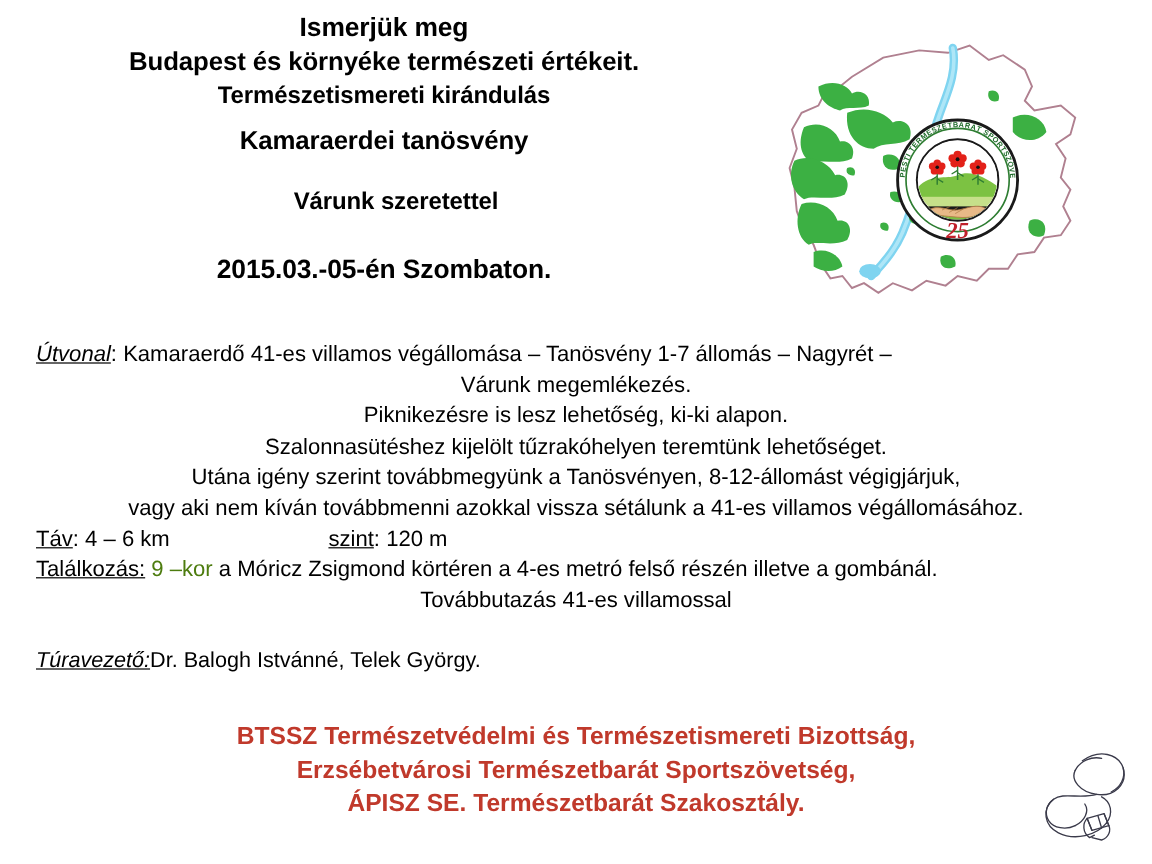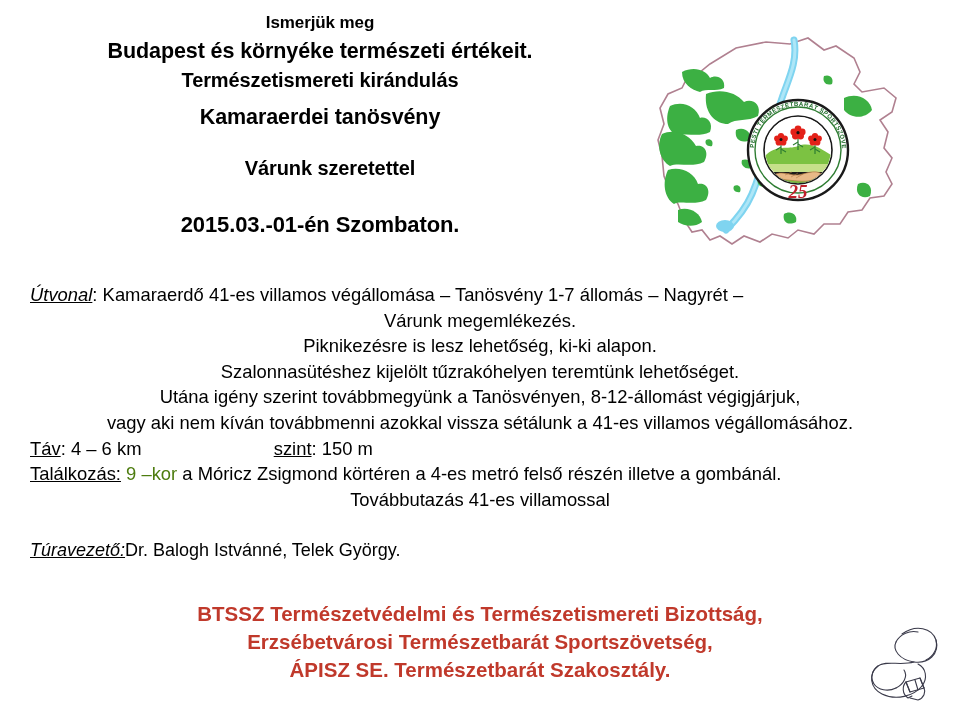--- a/index.html
+++ b/index.html
@@ -20,21 +20,21 @@
   
   .header-block {
     position: absolute;
     left: 0;
     top: 8px;
     width: 640px;
     text-align: center;
   }
   .header-line {
     font-weight: bold;
-    font-size: 17px;
+    font-size: 22px;
     line-height: 29px;
     letter-spacing: -0.1px;
     white-space: nowrap;
   }
   .header-line.l1 { margin-left: 0px; }
   .header-line.l2 { font-size: 21.5px; }
   .header-line.l3 { font-size: 20px; line-height: 28px; }
   .header-line.l4 { font-size: 21.5px; margin-top: 9px; }
   .header-line.l5 { font-size: 20px; margin-top: 22px; padding-left: 20px; }
   .header-line.l6 { font-size: 22px; margin-top: 27px; }
@@ -107,21 +107,21 @@
 </style>
 </head>
 <body>
 
 <div class="header-block">
   <div class="header-line l1">Ismerjük meg</div>
   <div class="header-line l2">Budapest és környéke természeti értékeit.</div>
   <div class="header-line l3">Természetismereti kirándulás</div>
   <div class="header-line l4">Kamaraerdei tanösvény</div>
   <div class="header-line l5">Várunk szeretettel</div>
-  <div class="header-line l6">2015.03.-01-én Szombaton.</div>
+  <div class="header-line l6">2015.03.-05-én Szombaton.</div>
 </div>
 
 <div class="map-figure">
   <svg viewBox="0 0 300 250" xmlns="http://www.w3.org/2000/svg">
     <defs>
       <path id="ringTop" d="M150,122 m-44,0 a44,44 0 1,1 88,0" fill="none"></path>
       <path id="ringBot" d="M150,122 m44,0 a44,44 0 1,1 -88,0" fill="none"></path>
     </defs>
 
     <g>
@@ -246,21 +246,21 @@
   <div class="tline center">Piknikezésre  is lesz lehetőség, ki-ki alapon.</div>
   <div class="tline center">Szalonnasütéshez  kijelölt tűzrakóhelyen  teremtünk  lehetőséget.</div>
   <div class="tline center">Utána igény szerint továbbmegyünk  a Tanösvényen, 8-12-állomást végigjárjuk,</div>
   <div class="tline center">vagy aki nem  kíván továbbmenni  azokkal vissza  sétálunk a 41-es villamos végállomásához.</div>
 
   <div class="tline left">
     <span class="u">Táv</span><span>:</span>
     <span>4 – 6 km</span>
     <span class="gap-tav"></span>
     <span class="u">szint</span><span>:</span>
-    <span>150 m</span>
+    <span>120 m</span>
   </div>
 
   <div class="tline left">
     <span class="u">Találkozás:</span>
     <span class="red">9 –kor</span>
     <span>a  Móricz Zsigmond  körtéren a 4-es metró felső részén illetve a gombánál.</span>
   </div>
 
   <div class="tline center">Továbbutazás  41-es villamossal</div>
 </div>

